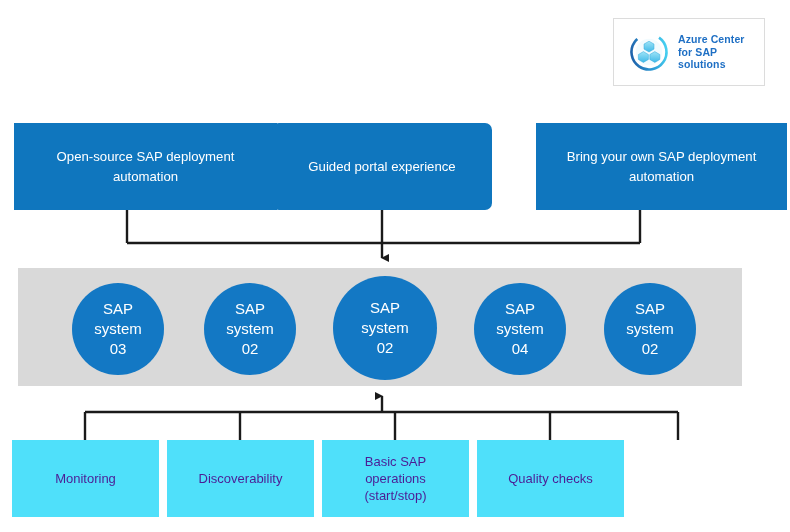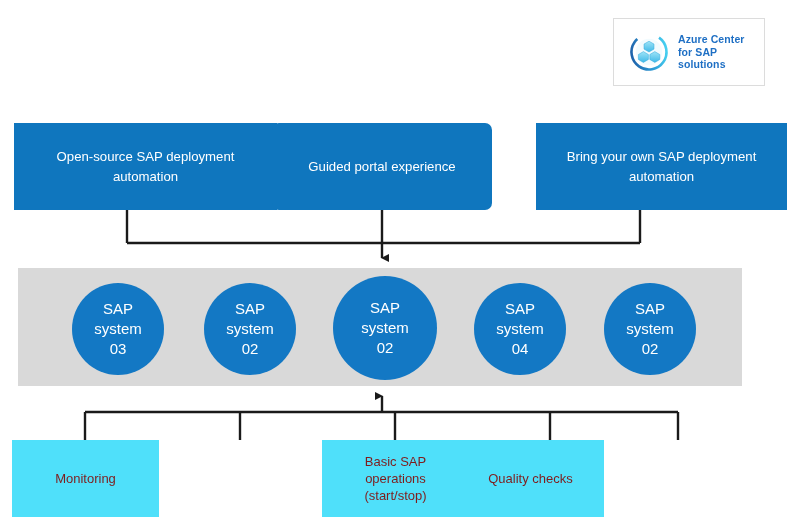--- a/index.html
+++ b/index.html
@@ -101,34 +101,34 @@
   .circle-2 { left: 333px; top: 276px; width: 104px; height: 104px; }
   .circle-3 { left: 474px; top: 283px; width: 92px;  height: 92px; }
   .circle-4 { left: 604px; top: 283px; width: 92px;  height: 92px; }
 
   
   .bottom-box {
     position: absolute;
     top: 440px;
     height: 77px;
     background: #4fe0fa;
-    color: #7f1d1d;
+    color: #4c1d95;
     display: flex;
     align-items: center;
     justify-content: center;
     text-align: center;
     font-size: 13px;
     line-height: 1.32;
     padding: 0 6px;
     box-sizing: border-box;
   }
   .bottom-box-0 { left: 12px;  width: 147px; }
   .bottom-box-1 { left: 167px; width: 147px; }
   .bottom-box-2 { left: 322px; width: 147px; }
-  .bottom-box-3 { left: 457px; width: 147px; }
+  .bottom-box-3 { left: 477px; width: 147px; }
   .bottom-box-4 { left: 605px; width: 147px; }
 
   
   .connectors {
     position: absolute;
     left: 0; top: 0;
     width: 790px;
     height: 532px;
     pointer-events: none;
   }
@@ -227,20 +227,25 @@
     <div>SAP</div>
     <div>system</div>
     <div>02</div>
   </div>
 
   <div class="bottom-box bottom-box-0">
     <div>
       <div>Monitoring</div>
     </div>
   </div>
+  <div class="bottom-box bottom-box-1">
+    <div>
+      <div>Discoverability</div>
+    </div>
+  </div>
   <div class="bottom-box bottom-box-2">
     <div>
       <div>Basic SAP</div>
       <div>operations</div>
       <div>(start/stop)</div>
     </div>
   </div>
   <div class="bottom-box bottom-box-3">
     <div>
       <div>Quality  checks</div>

